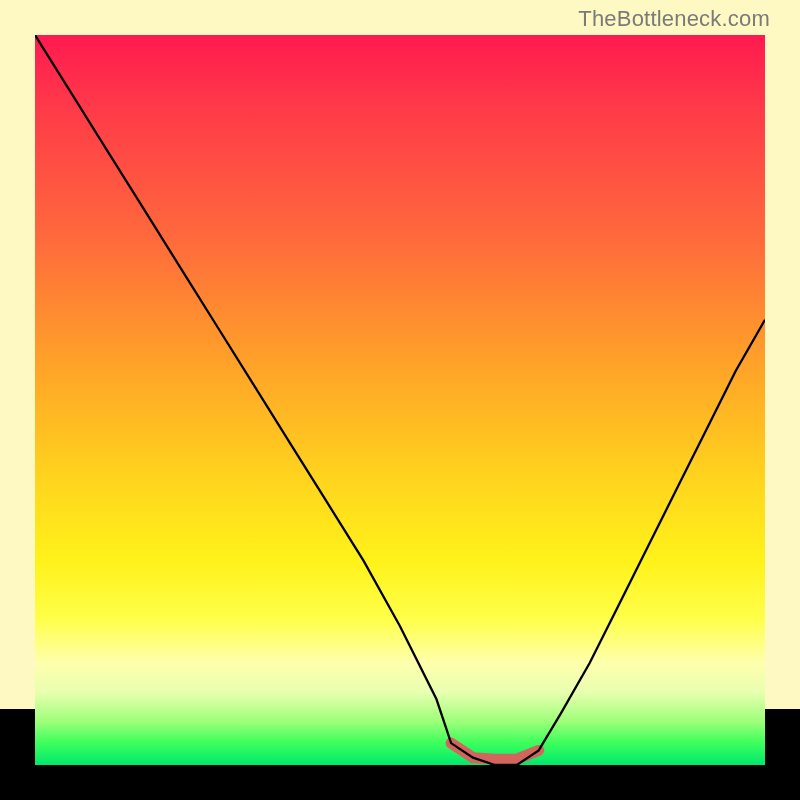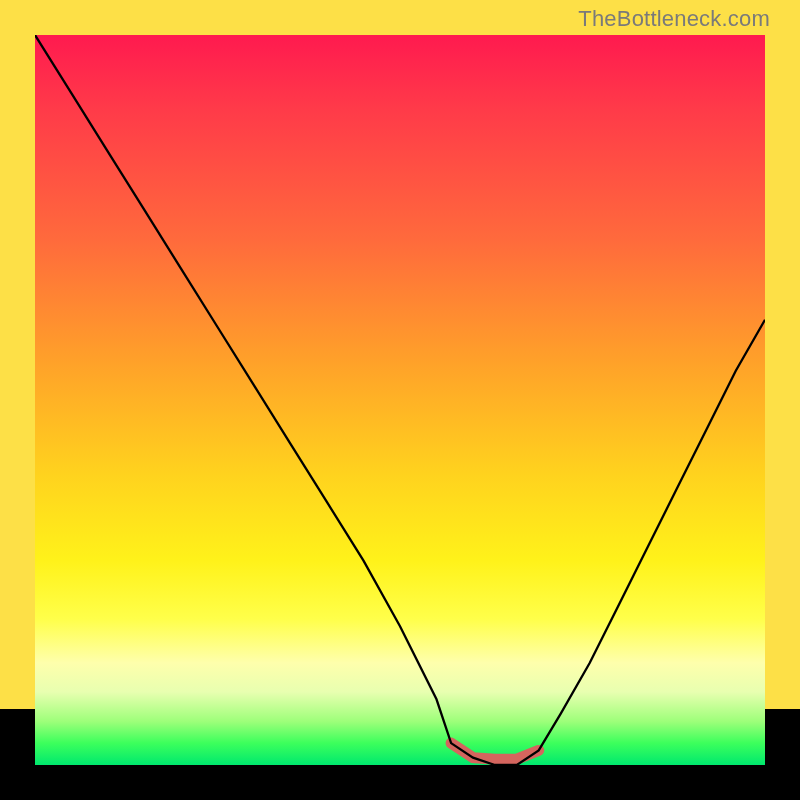--- a/index.html
+++ b/index.html
@@ -7,21 +7,21 @@
     padding: 0;
     width: 800px;
     height: 800px;
     background: #000;
     overflow: hidden;
   }
   .frame {
     position: relative;
     width: 800px;
     height: 709px;
-    background: #fde047;
+    background: #fef9c3;
   }
   .plot-area {
     position: absolute;
     left: 35px;
     top: 35px;
     width: 730px;
     height: 730px;
     
     background: linear-gradient(to bottom,
       #ff1a4f 0%,

